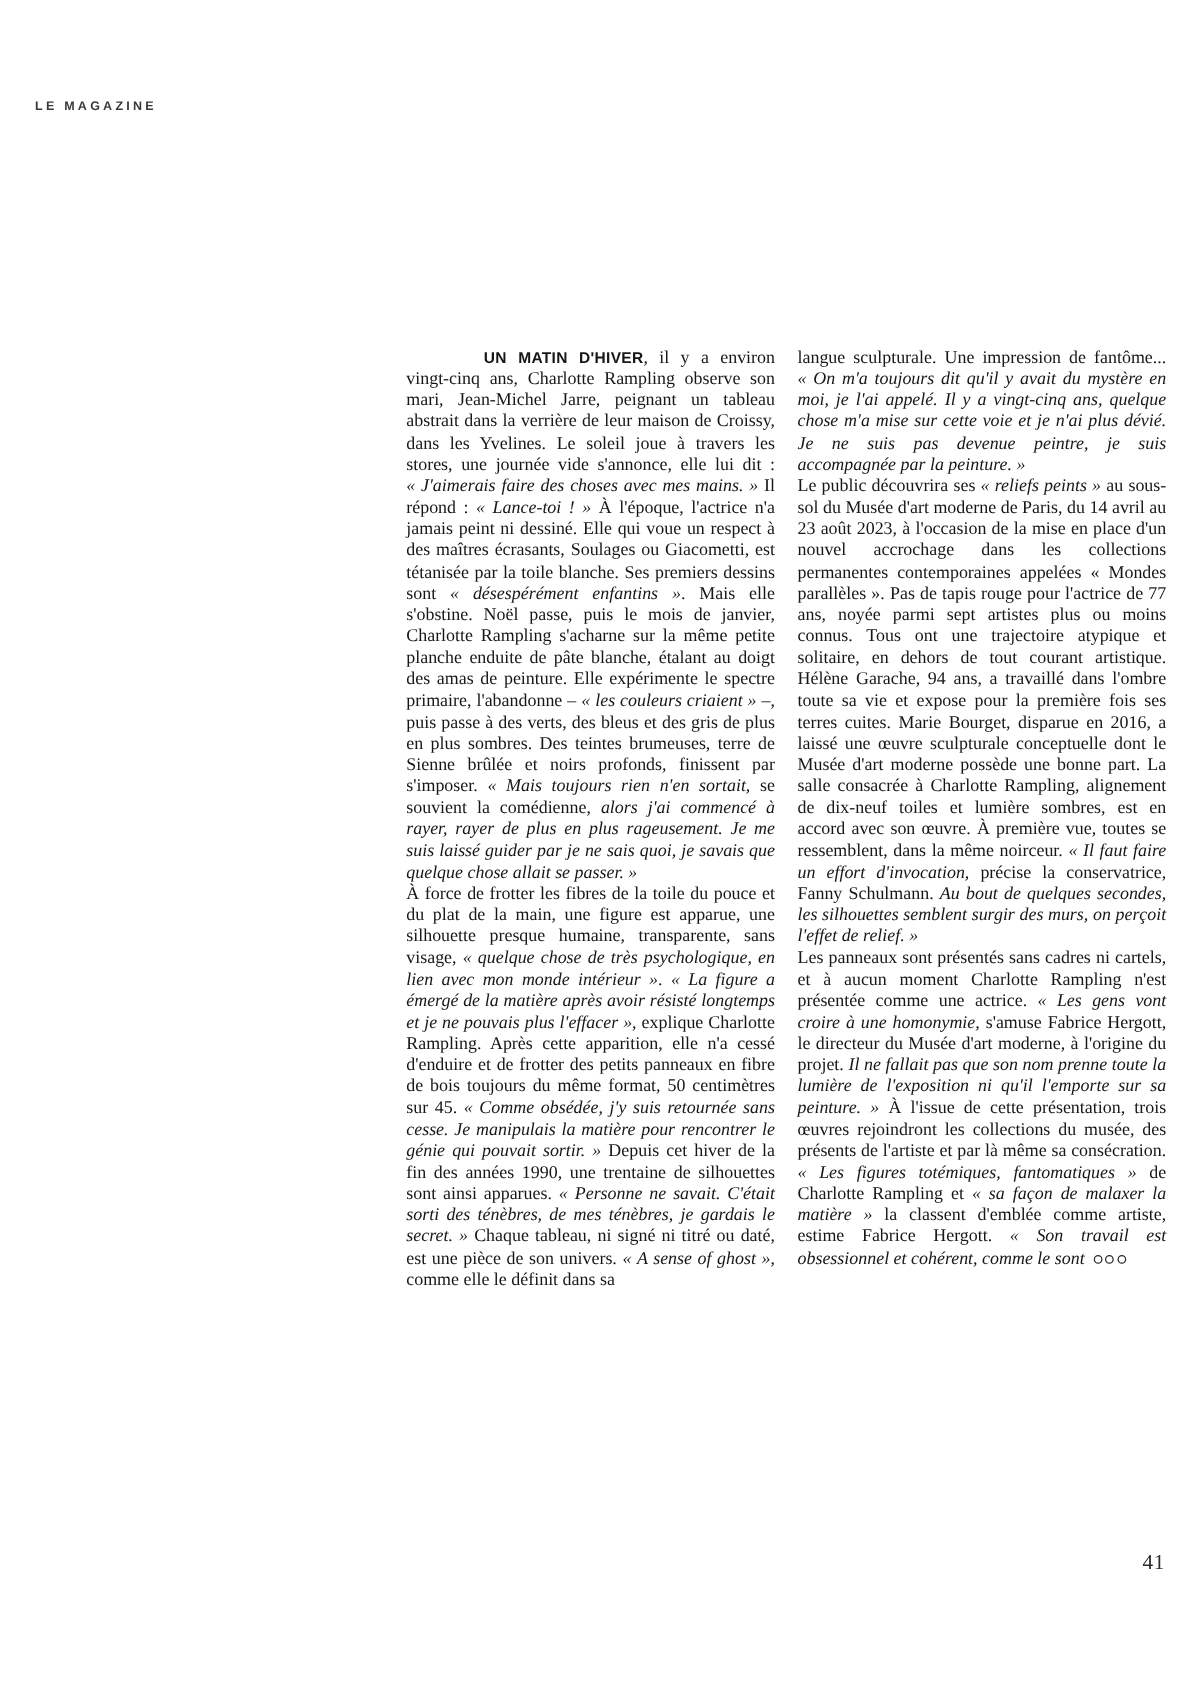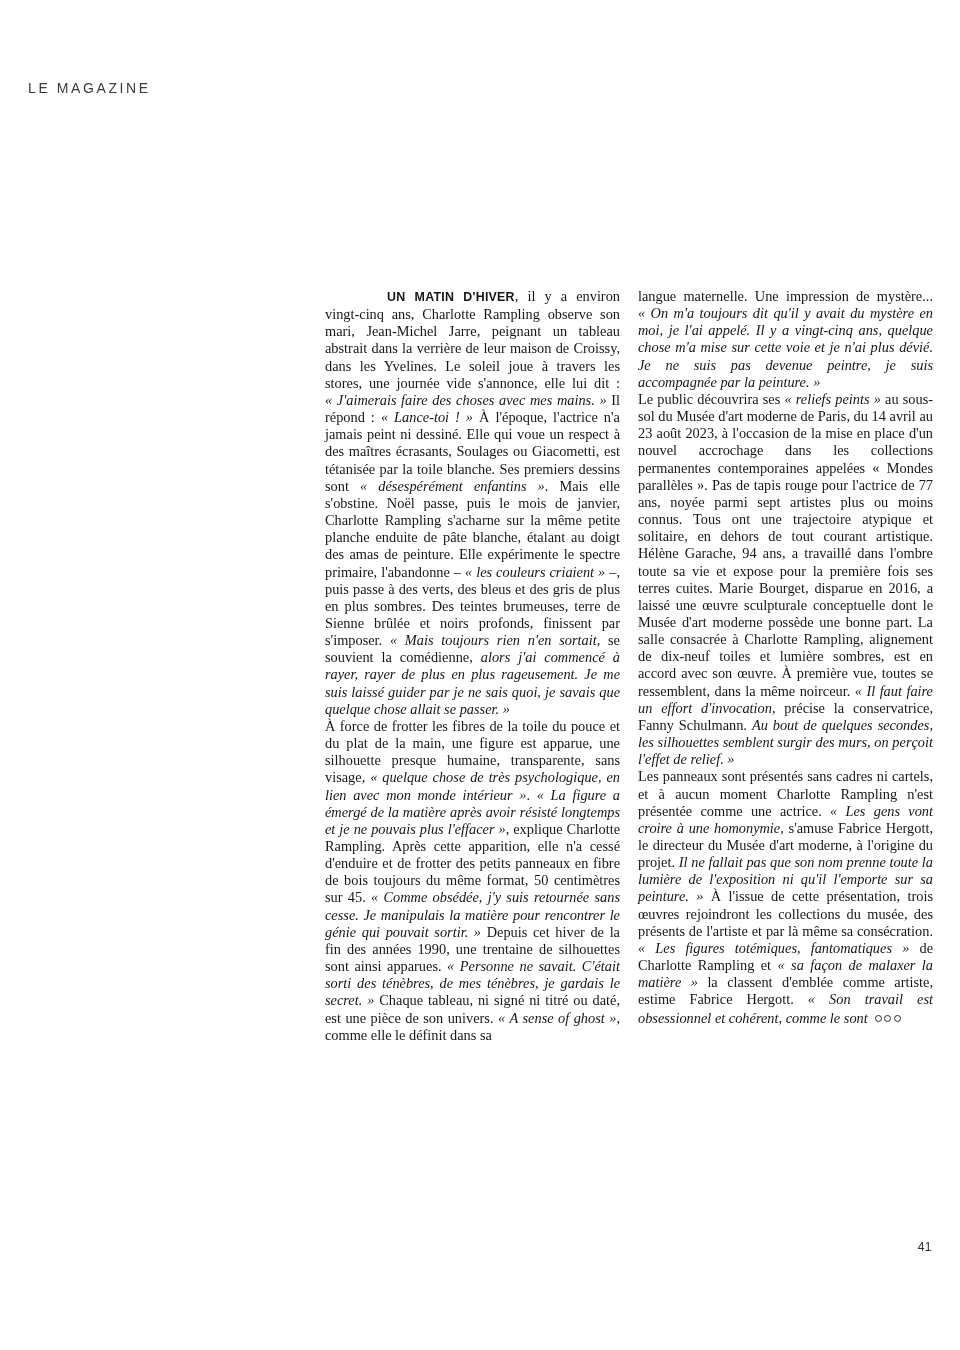--- a/index.html
+++ b/index.html
@@ -15,32 +15,32 @@
     color: #1a1a1a;
     overflow: hidden;
   }
 
   
   .running-head {
     position: absolute;
     left: 28px;
     top: 80px;
     font-family: "Liberation Sans", "DejaVu Sans", sans-serif;
-    font-size: 14px;
+    font-size: 10px;
     letter-spacing: 2.6px;
     color: #3a3a3a;
-    font-weight: 400;
+    font-weight: 700;
     white-space: nowrap;
   }
 
   
   .article {
     position: absolute;
     left: 325px;
-    top: 288px;
+    top: 278px;
     width: 608px;
     display: flex;
     gap: 18px;
     align-items: flex-start;
   }
   .column {
     width: 295px;
     font-size: 14.35px;
     line-height: 17.15px;
     text-align: justify;
@@ -82,41 +82,41 @@
     border-radius: 50%;
     box-sizing: border-box;
   }
   .endmark .ring:first-child { margin-left: 0; }
 
   
   .folio {
     position: absolute;
     right: 28px;
     top: 1240px;
-    font-family: Liberation Sans, sans-serif;
-    font-size: 12px;
+    font-family: Liberation Serif, serif;
+    font-size: 17px;
     color: #2b2b2b;
     letter-spacing: 0.5px;
   }
 </style>
 </head>
 <body>
 
 <div class="running-head">LE MAGAZINE</div>
 
 <div class="article">
 
   <div class="column">
     <p class="lead"><span class="leadin">UN MATIN D'HIVER</span><span>, il y a environ vingt-cinq ans, Charlotte Rampling observe son mari, Jean-Michel Jarre, peignant un tableau abstrait dans la verrière de leur maison de Croissy, dans les Yvelines. Le soleil joue à travers les stores, une journée vide s'annonce, elle lui dit&nbsp;: </span><em>«&nbsp;J'aimerais faire des choses avec mes mains.&nbsp;»</em><span> Il répond&nbsp;: </span><em>«&nbsp;Lance-toi&nbsp;!&nbsp;»</em><span> À l'époque, l'actrice n'a jamais peint ni dessiné. Elle qui voue un respect à des maîtres écrasants, Soulages ou Giacometti, est tétanisée par la toile blanche. Ses premiers dessins sont </span><em>«&nbsp;désespérément enfantins&nbsp;»</em><span>. Mais elle s'obstine. Noël passe, puis le mois de janvier, Charlotte Rampling s'acharne sur la même petite planche enduite de pâte blanche, étalant au doigt des amas de peinture. Elle expérimente le spectre primaire, l'abandonne – </span><em>«&nbsp;les couleurs criaient&nbsp;»</em><span> –, puis passe à des verts, des bleus et des gris de plus en plus sombres. Des teintes brumeuses, terre de Sienne brûlée et noirs profonds, finissent par s'imposer. </span><em>«&nbsp;Mais toujours rien n'en sortait,</em><span> se souvient la comédienne, </span><em>alors j'ai commencé à rayer, rayer de plus en plus rageusement. Je me suis laissé guider par je ne sais quoi, je savais que quelque chose allait se passer.&nbsp;»</em></p>
 
     <p><span>À force de frotter les fibres de la toile du pouce et du plat de la main, une figure est apparue, une silhouette presque humaine, transparente, sans visage, </span><em>«&nbsp;quelque chose de très psychologique, en lien avec mon monde intérieur&nbsp;»</em><span>. </span><em>«&nbsp;La figure a émergé de la matière après avoir résisté longtemps et je ne pouvais plus l'effacer&nbsp;»</em><span>, explique Charlotte Rampling. Après cette apparition, elle n'a cessé d'enduire et de frotter des petits panneaux en fibre de bois toujours du même format, 50 centimètres sur 45. </span><em>«&nbsp;Comme obsédée, j'y suis retournée sans cesse. Je manipulais la matière pour rencontrer le génie qui pouvait sortir.&nbsp;»</em><span> Depuis cet hiver de la fin des années 1990, une trentaine de silhouettes sont ainsi apparues. </span><em>«&nbsp;Personne ne savait. C'était sorti des ténèbres, de mes ténèbres, je gardais le secret.&nbsp;»</em><span> Chaque tableau, ni signé ni titré ou daté, est une pièce de son univers. </span><em>«&nbsp;A sense of ghost&nbsp;»</em><span>, comme elle le définit dans sa</span></p>
   </div>
 
   <div class="column">
-    <p><span>langue maternelle. Une impression de mystère... </span><em>«&nbsp;On m'a toujours dit qu'il y avait du mystère en moi, je l'ai appelé. Il y a vingt-cinq ans, quelque chose m'a mise sur cette voie et je n'ai plus dévié. Je ne suis pas devenue peintre, je suis accompagnée par la peinture.&nbsp;»</em></p>
+    <p><span>langue sculpturale. Une impression de fantôme... </span><em>«&nbsp;On m'a toujours dit qu'il y avait du mystère en moi, je l'ai appelé. Il y a vingt-cinq ans, quelque chose m'a mise sur cette voie et je n'ai plus dévié. Je ne suis pas devenue peintre, je suis accompagnée par la peinture.&nbsp;»</em></p>
 
     <p><span>Le public découvrira ses </span><em>«&nbsp;reliefs peints&nbsp;»</em><span> au sous-sol du Musée d'art moderne de Paris, du 14 avril au 23 août 2023, à l'occasion de la mise en place d'un nouvel accrochage dans les collections permanentes contemporaines appelées «&nbsp;Mondes parallèles&nbsp;». Pas de tapis rouge pour l'actrice de 77 ans, noyée parmi sept artistes plus ou moins connus. Tous ont une trajectoire atypique et solitaire, en dehors de tout courant artistique. Hélène Garache, 94 ans, a travaillé dans l'ombre toute sa vie et expose pour la première fois ses terres cuites. Marie Bourget, disparue en 2016, a laissé une œuvre sculpturale conceptuelle dont le Musée d'art moderne possède une bonne part. La salle consacrée à Charlotte Rampling, alignement de dix-neuf toiles et lumière sombres, est en accord avec son œuvre. À première vue, toutes se ressemblent, dans la même noirceur. </span><em>«&nbsp;Il faut faire un effort d'invocation,</em><span> précise la conservatrice, Fanny Schulmann. </span><em>Au bout de quelques secondes, les silhouettes semblent surgir des murs, on perçoit l'effet de relief.&nbsp;»</em></p>
 
     <p><span>Les panneaux sont présentés sans cadres ni cartels, et à aucun moment Charlotte Rampling n'est présentée comme une actrice. </span><em>«&nbsp;Les gens vont croire à une homonymie,</em><span> s'amuse Fabrice Hergott, le directeur du Musée d'art moderne, à l'origine du projet. </span><em>Il ne fallait pas que son nom prenne toute la lumière de l'exposition ni qu'il l'emporte sur sa peinture.&nbsp;»</em><span> À l'issue de cette présentation, trois œuvres rejoindront les collections du musée, des présents de l'artiste et par là même sa consécration. </span><em>«&nbsp;Les figures totémiques, fantomatiques&nbsp;»</em><span> de Charlotte Rampling et </span><em>«&nbsp;sa façon de malaxer la matière&nbsp;»</em><span> la classent d'emblée comme artiste, estime Fabrice Hergott. </span><em>«&nbsp;Son travail est obsessionnel et cohérent, comme le sont</em><span class="endmark"><span class="ring"></span><span class="ring"></span><span class="ring"></span></span></p>
   </div>
 
 </div>
 
 <div class="folio">41</div>
 

